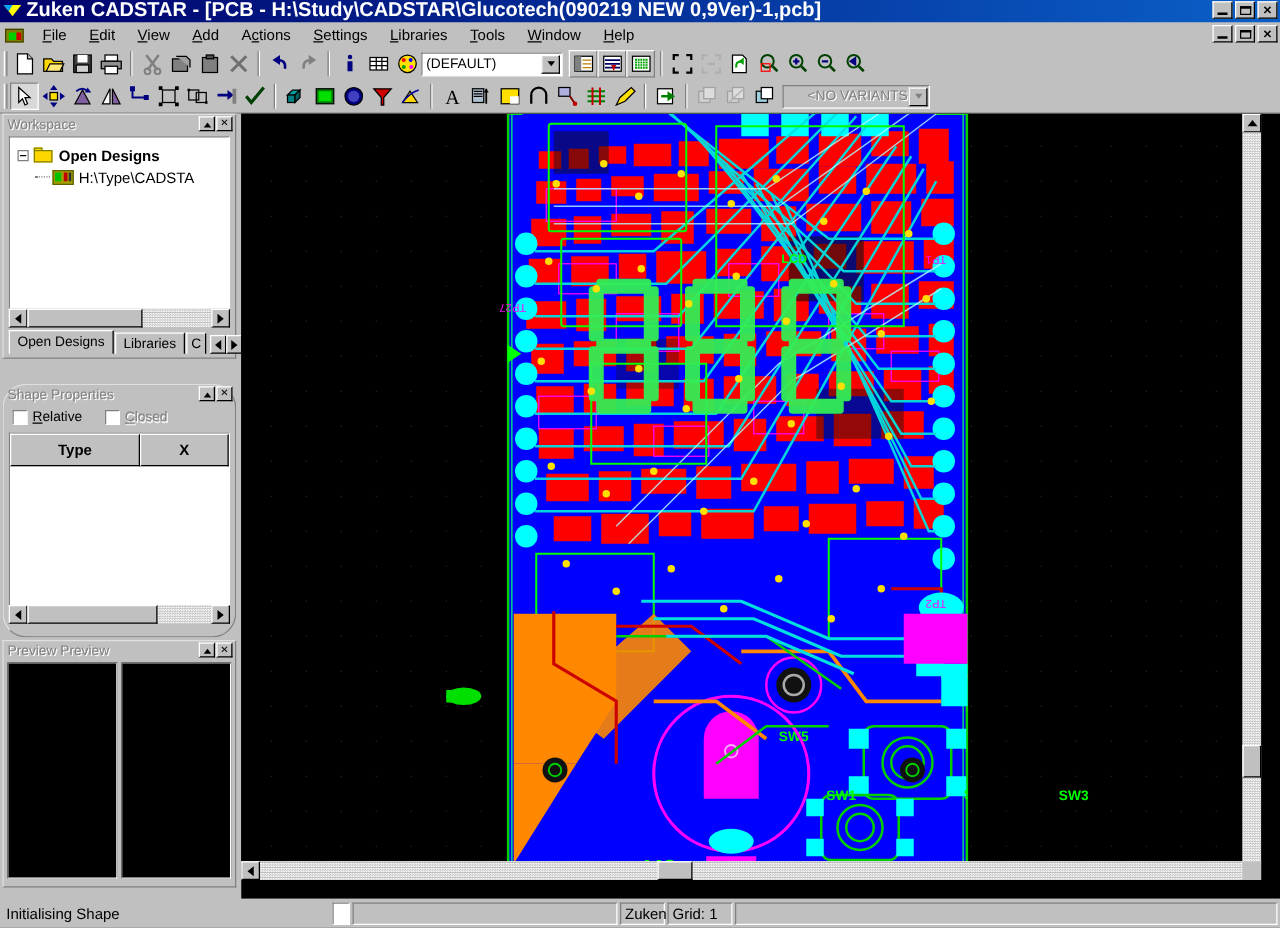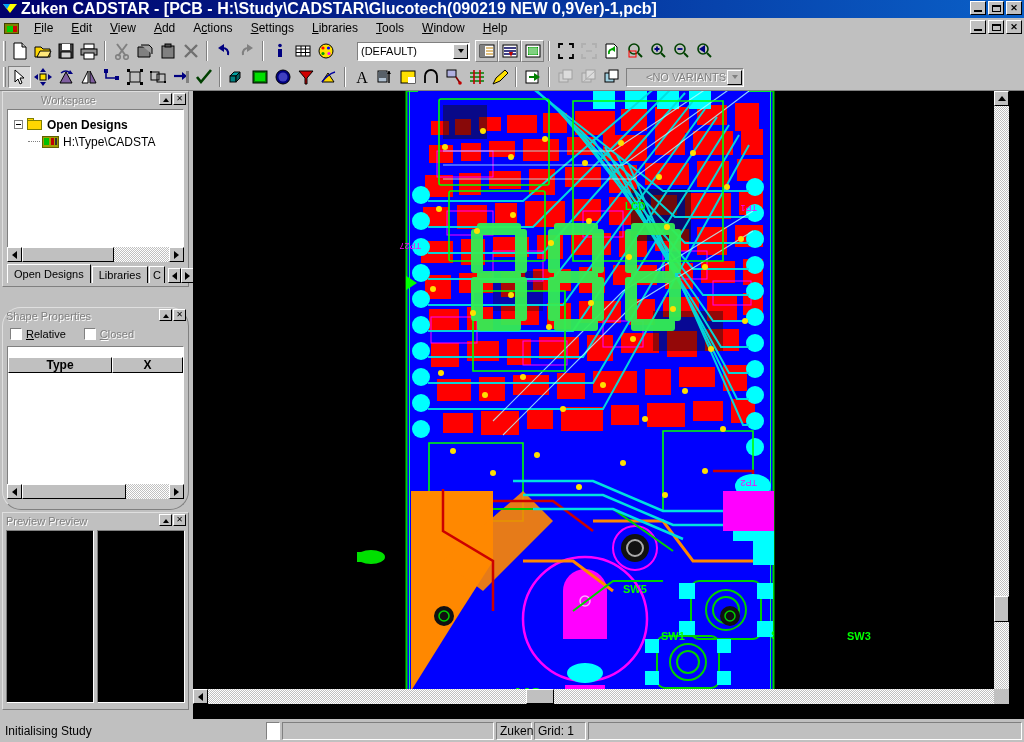--- a/index.html
+++ b/index.html
@@ -143,21 +143,21 @@
 
   
   .cbrow{display:flex;align-items:center;height:16px;padding-left:4px;gap:4px;}
   .cb{width:12px;height:12px;background:#fff;border-top:1px solid #808080;border-left:1px solid #808080;
      border-right:1px solid #fff;border-bottom:1px solid #fff;box-sizing:border-box;}
   .cblab{font-size:11px;color:#000;}
   .cblab.dis{color:#808080;text-shadow:1px 1px 0 #fff;}
   .cblab u{text-decoration:underline;}
 
   
-  .gridhdr{display:flex;height:26px;align-items:flex-end;}
+  .gridhdr{display:flex;height:26px;}
   .gcell{background:#c0c0c0;border-top:1px solid #fff;border-left:1px solid #fff;
      border-right:1px solid #000;border-bottom:1px solid #000;box-sizing:border-box;
      display:flex;align-items:center;justify-content:center;font-size:12px;font-weight:bold;color:#000;}
 
   
   .canvaswrap{position:absolute;left:193px;top:91px;width:831px;height:628px;background:#000;}
   .cv{position:absolute;left:0;top:0;width:816px;height:613px;overflow:hidden;background:#000;}
   .dotgrid{position:absolute;left:0;top:0;width:816px;height:613px;
      background-image:radial-gradient(#3a3a3a 0.6px, transparent 0.7px);
      background-size:28px 28px;background-position:10px 12px;}
@@ -312,21 +312,21 @@
     <div class="tbtn">
       <svg width="18" height="18" viewBox="0 0 18 18">
           <circle cx="9" cy="9" r="7" fill="#ffe000" stroke="#000"></circle>
           <circle cx="6" cy="6" r="1.6" fill="#ff0000"></circle>
           <circle cx="11.5" cy="6" r="1.6" fill="#0000ff"></circle>
           <circle cx="6" cy="11.5" r="1.6" fill="#00a000"></circle>
           <circle cx="12" cy="11.5" r="1.6" fill="#ff00ff"></circle>
         </svg>
       </div>
 
-    <div class="combo" style="width:113px;margin-left:20px;">
+    <div class="combo" style="width:113px;margin-left:0;">
       <span class="ctext">(DEFAULT)</span>
       <span class="carr">
           <i class="dn"></i>
         </span>
     </div>
 
     <div style="width:5px"></div>
     <div class="tbtn up">
       <svg width="18" height="18" viewBox="0 0 18 18">
           <rect x="2" y="3" width="14" height="12" fill="#fff" stroke="#000"></rect>
@@ -579,21 +579,21 @@
     <div class="combo dis" style="width:118px;margin-left:3px;">
       <span class="ctext">&lt;NO VARIANTS&gt;</span>
       <span class="carr">
           <i class="dn"></i>
         </span>
     </div>
   </div>
 
   <div class="leftdock">
 
-    <div class="panel" style="top:0px;height:196px;padding-left:35px;">
+    <div class="panel" style="top:0px;height:196px;">
       <div class="pcap">
         <span class="ptitle">Workspace</span>
         <span class="pbtns">
           <span class="pbtn">
               <i class="up2"></i>
             </span>
           <span class="pbtn">✕</span>
         </span>
       </div>
       <div class="sunken" style="position:absolute;left:4px;top:17px;width:177px;height:140px;">
@@ -1132,21 +1132,21 @@
         </div>
         <div class="sbbtn">
             <i class="arr"></i>
           </div>
       </div>
       <div class="corner"></div>
     </div>
   </div>
 
   <div class="statusbar">
-    <div class="sf plain" style="width:262px;font-size:12px;">Initialising Study</div>
+    <div class="sf plain" style="width:262px;font-size:12px;">Initialising Shape</div>
     <div class="sf" style="width:14px;background:#fff;"></div>
     <div class="sf" style="width:212px;"></div>
     <div class="sf" style="width:36px;">Zuken</div>
     <div class="sf" style="width:52px;">Grid: 1</div>
     <div class="sf" style="flex:1;"></div>
   </div>
 
 </div>
 
 </body></html>

